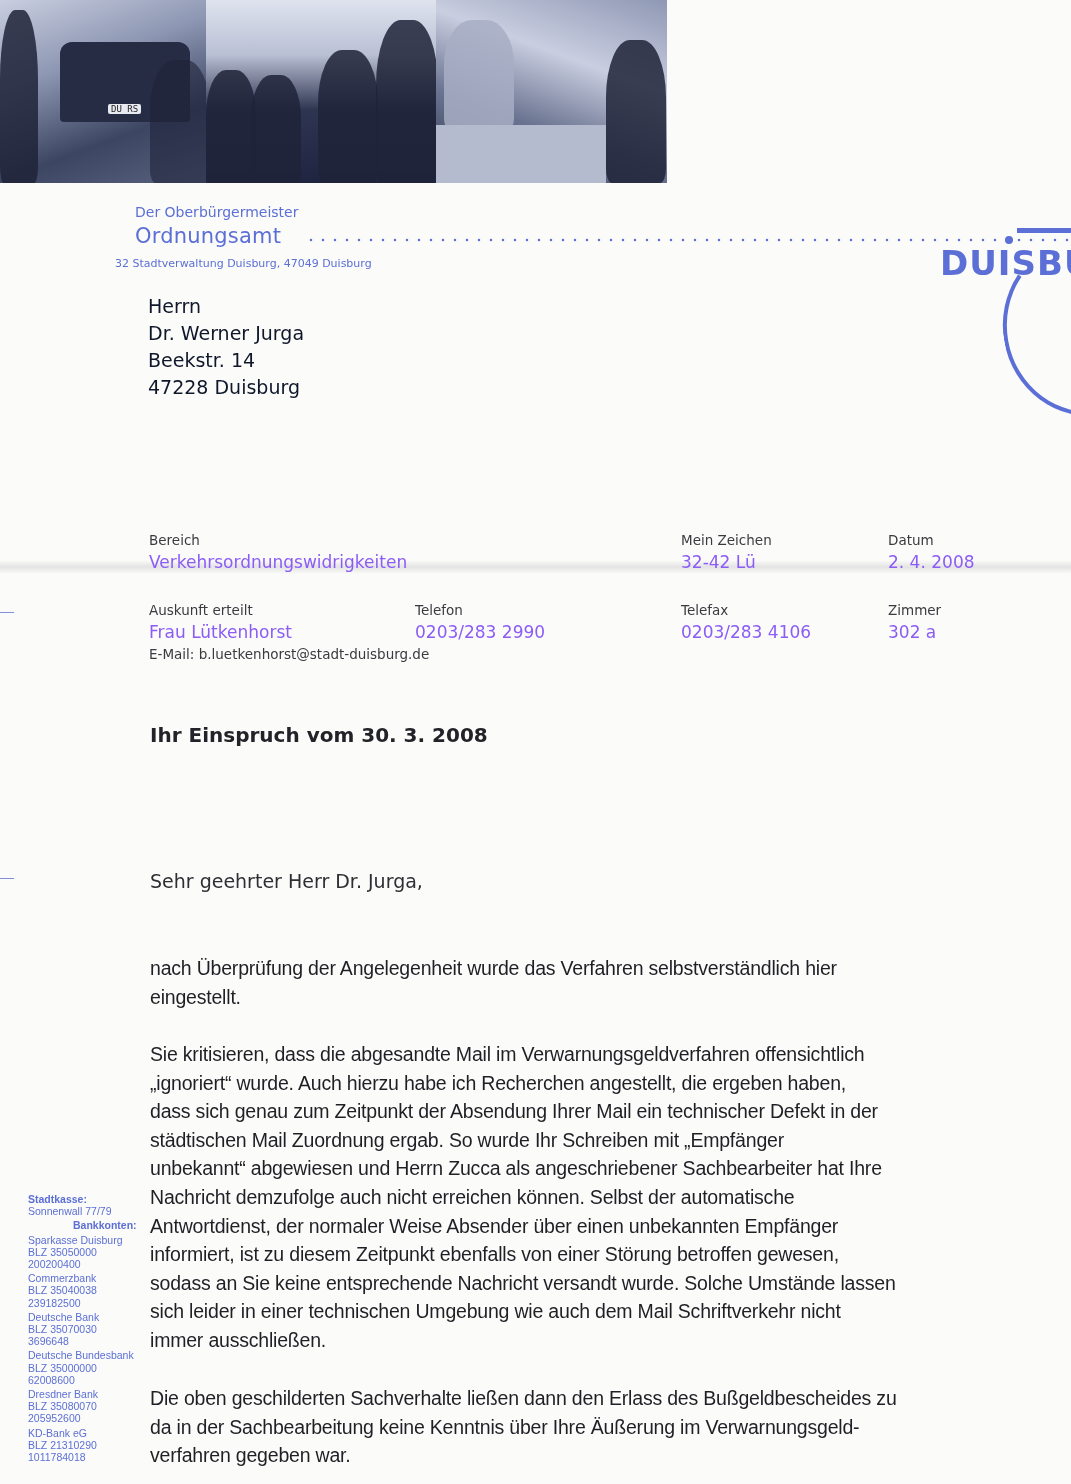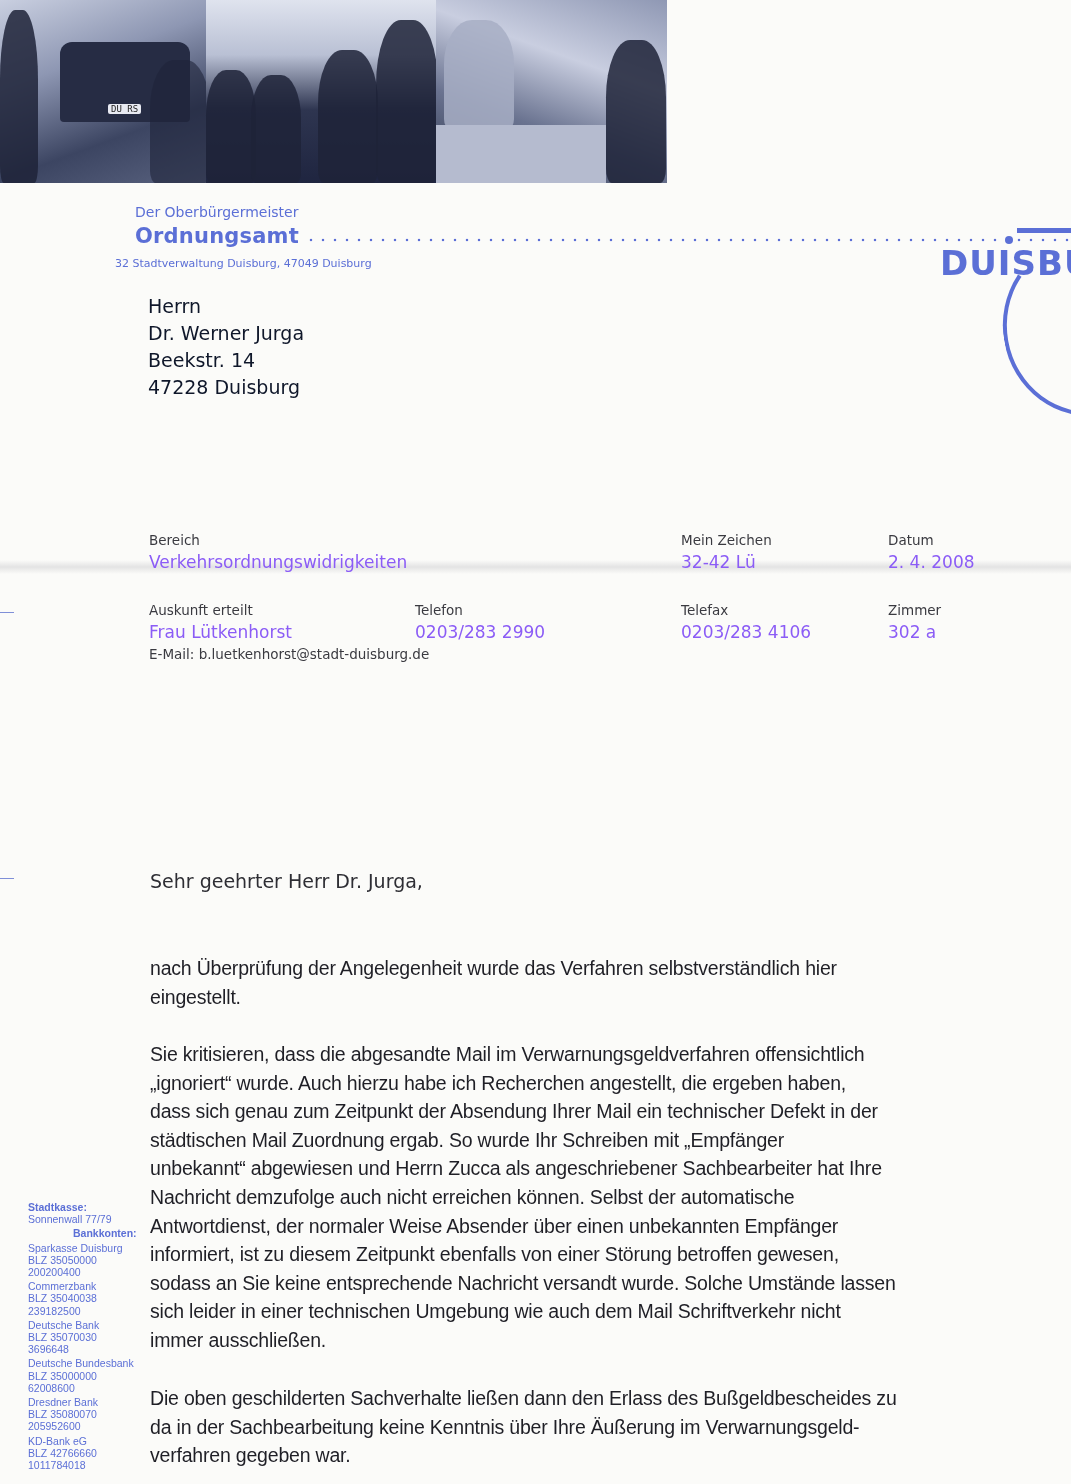--- a/index.html
+++ b/index.html
@@ -17,21 +17,21 @@
   }
   .banner .panel { position:absolute; top:0; height:183px; }
   .p1 { left:0; width:206px; background:linear-gradient(160deg,#c9cfe0 0%,#8e97b3 35%,#3c4562 70%,#59627f 100%); }
   .p2 { left:206px; width:230px; background:linear-gradient(180deg,#dfe3ee 0%,#b9c0d4 30%,#2e3550 60%,#1f2540 100%); }
   .p3 { left:436px; width:231px; background:linear-gradient(200deg,#8f98b4 0%,#c9cee0 35%,#6a7390 65%,#30384f 100%); }
   .fig { position:absolute; border-radius:40% 40% 10% 10%; background:#1e2338; opacity:.85; }
   .car { position:absolute; background:#262c44; border-radius:12px 12px 4px 4px; }
   .plate { position:absolute; background:#e8eaf2; color:#222; font-size:9px; font-family:"DejaVu Sans Mono", monospace; padding:0 3px; border-radius:2px; }
   .desk { position:absolute; background:#b5bbcf; }
   .sender-line1 { left:135px; top:204px; font-size:14px; color:#5b6fd6; }
-  .sender-line2 { left:135px; top:224px; font-size:21px; font-weight:bold; color:#5b6fd6; letter-spacing:.2px; }
+  .sender-line2 { left:135px; top:224px; font-size:21px; font-weight:normal; color:#5b6fd6; letter-spacing:.2px; }
   .dots { left:305px; top:238px; width:766px; height:4px;
     background-image:radial-gradient(circle,#5b6fd6 1.4px,transparent 1.6px);
     background-size:12px 4px; background-repeat:repeat-x; }
   .return-addr { left:115px; top:257px; font-size:11px; color:#5b6fd6; }
 
   .logo-text { left:940px; top:243px; font-size:34px; font-weight:bold; color:#5b6fd6; letter-spacing:1px; white-space:nowrap; }
   .logo-bar { left:1017px; top:228px; width:60px; height:5px; background:#5b6fd6; }
   .logo-arc { left:1003px; top:238px; width:160px; height:170px; border:4px solid #5b6fd6; border-radius:50%; border-top-color:transparent; border-right-color:transparent; transform:rotate(-10deg); }
   .logo-dot { left:1005px; top:236px; width:8px; height:8px; background:#5b6fd6; border-radius:50%; }
 
@@ -46,21 +46,21 @@
 
   .salutation { left:150px; top:870px; font-size:19px; color:#2e2e34; }
 
   .body-text {
     left:150px; width:940px; font-size:19.5px; line-height:28.6px; color:#1f1f26;
     font-family:"Liberation Sans", sans-serif; letter-spacing:-0.2px;
     white-space:nowrap;
   }
   .body-text div { height:28.6px; }
 
-  .bank { left:28px; top:1193px; font-size:10.5px; line-height:12.2px; color:#5b6fd6; font-family:"Liberation Sans", sans-serif;margin-top:8px; }
+  .bank { left:28px; top:1193px; font-size:10.5px; line-height:12.2px; color:#5b6fd6; font-family:"Liberation Sans", sans-serif; }
   .bank .h { font-weight:bold; }
   .bank .g { margin-top:2px; }
   .side-mark { left:0; width:14px; height:1px; background:#7f8fd8; }
 </style>
 </head>
 <body>
 
 <div class="abs banner">
   <div class="panel p1">
     <div class="car" style="left:60px;top:42px;width:130px;height:80px;"></div>
@@ -111,20 +111,21 @@
 <div class="abs value" style="left:149px;top:622px;">Frau Lütkenhorst</div>
 <div class="abs label" style="left:415px;top:602px;">Telefon</div>
 <div class="abs value" style="left:415px;top:622px;">0203/283 2990</div>
 <div class="abs label" style="left:681px;top:602px;">Telefax</div>
 <div class="abs value" style="left:681px;top:622px;">0203/283 4106</div>
 <div class="abs label" style="left:888px;top:602px;">Zimmer</div>
 <div class="abs value" style="left:888px;top:622px;">302 a</div>
 <div class="abs label" style="left:149px;top:646px;">E-Mail: b.luetkenhorst@stadt-duisburg.de</div>
 
 <div class="abs subject">
+  <div>Ihr Einspruch vom 30. 3. 2008</div>
 </div>
 
 <div class="abs salutation">Sehr geehrter Herr Dr. Jurga,</div>
 
 <div class="abs body-text" style="top:954px;">
   <div>nach Überprüfung der Angelegenheit wurde das Verfahren selbstverständlich hier</div>
   <div>eingestellt.</div>
 </div>
 
 <div class="abs body-text" style="top:1040px;">
@@ -174,16 +175,16 @@
     <div>BLZ 35000000</div>
     <div>62008600</div>
   </div>
   <div class="g">
     <div>Dresdner Bank</div>
     <div>BLZ 35080070</div>
     <div>205952600</div>
   </div>
   <div class="g">
     <div>KD-Bank eG</div>
-    <div>BLZ 42766660</div>
+    <div>BLZ 21310290</div>
     <div>1011784018</div>
   </div>
 </div>
 
 </body></html>

